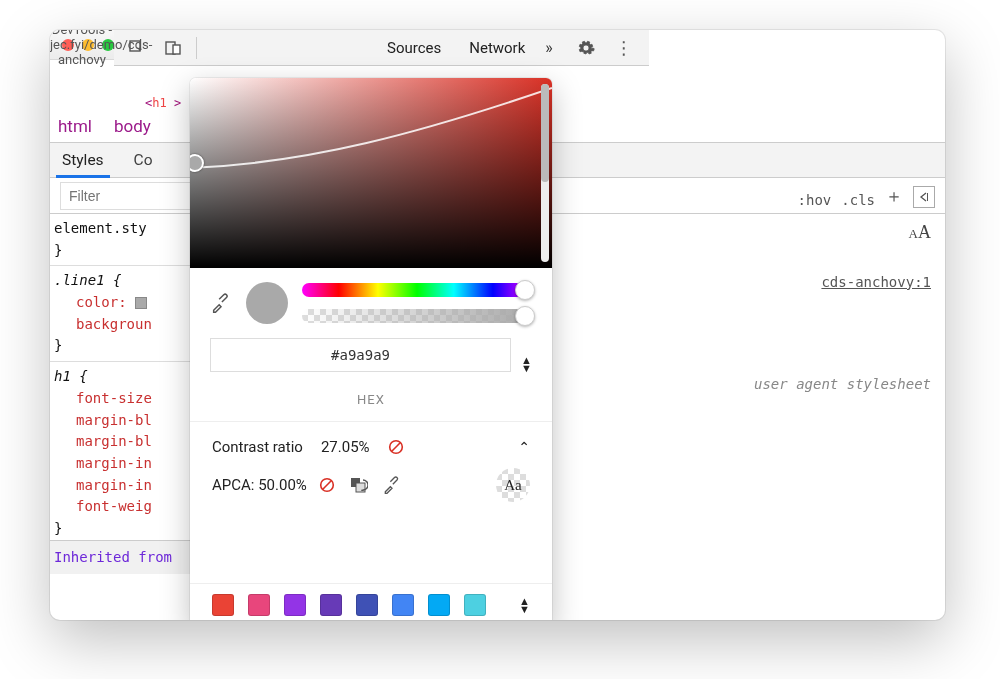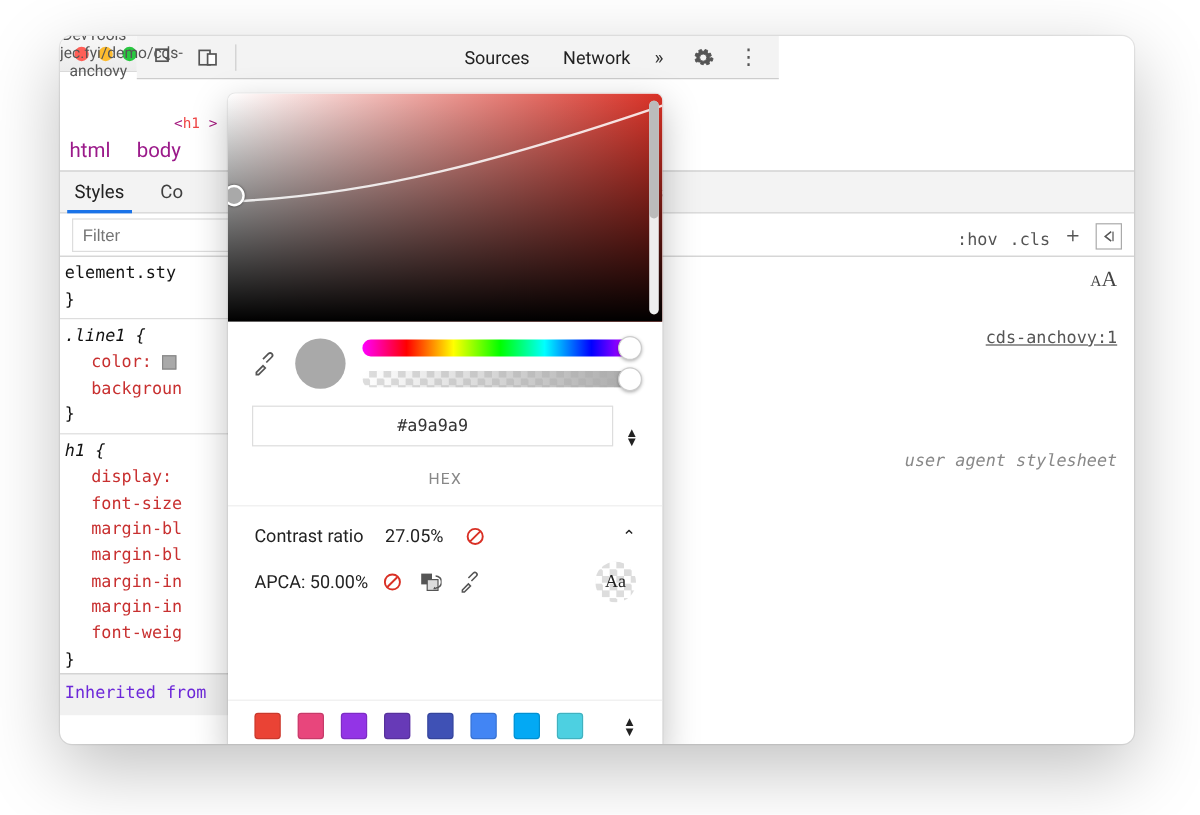--- a/index.html
+++ b/index.html
@@ -318,21 +318,20 @@
   <div class="styles-panel">
     <div>element.sty</div>
     <div>}</div>
     <hr>
     <div class="sel">.line1 {</div>
     <div class="prop"><span>color:</span> <span class="gray-sw"></span></div>
     <div class="prop">backgroun</div>
     <div>}</div>
     <hr>
     <div class="sel">h1 {</div>
-    <div class="prop">display:</div>
     <div class="prop">font-size</div>
     <div class="prop">margin-bl</div>
     <div class="prop">margin-bl</div>
     <div class="prop">margin-in</div>
     <div class="prop">margin-in</div>
     <div class="prop">font-weig</div>
     <div>}</div>
     <div class="inherit-row">Inherited from</div>
   </div>
 

